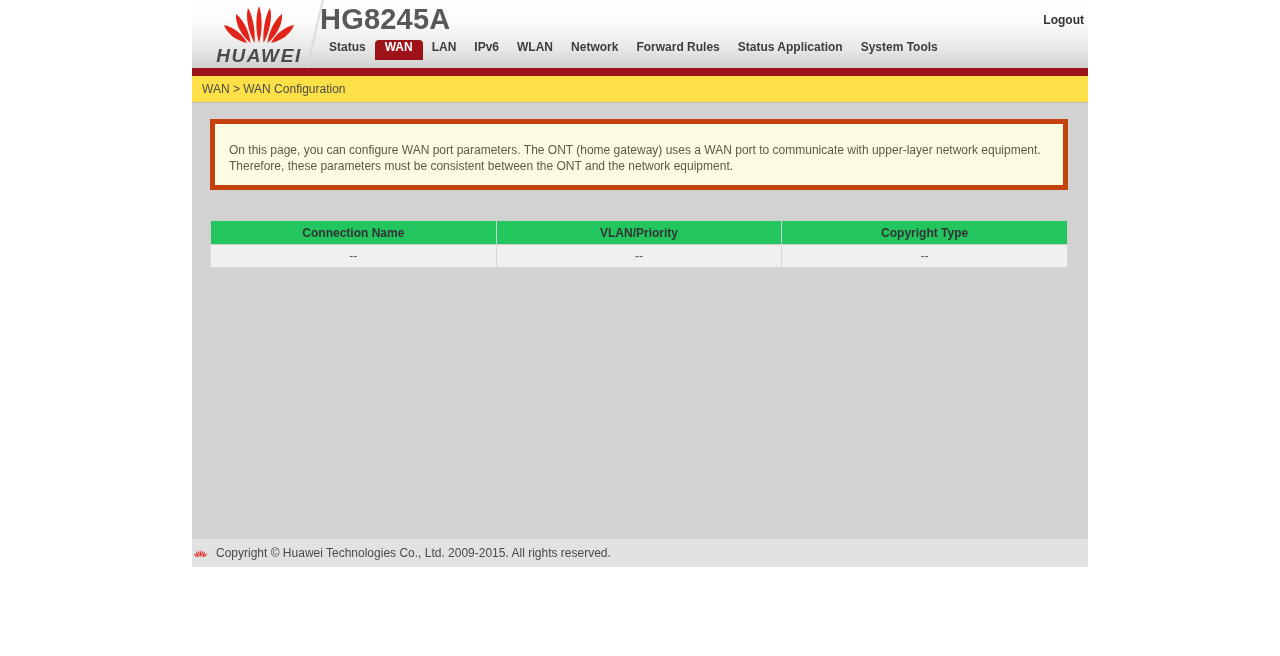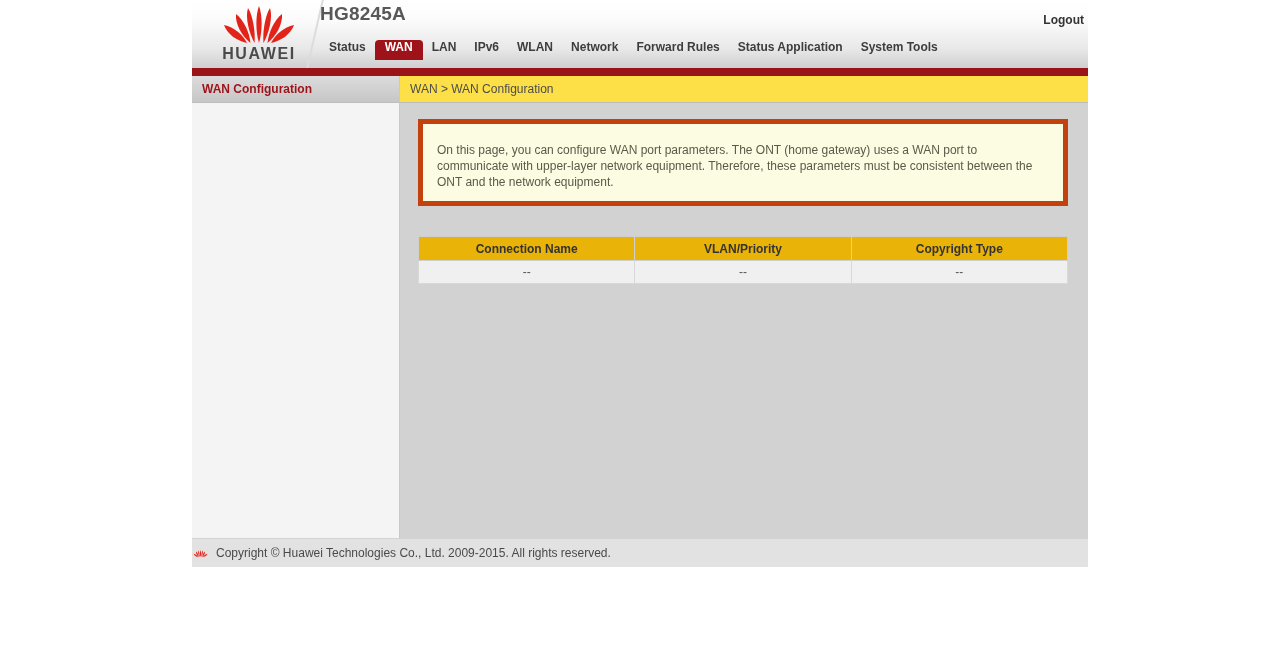--- a/index.html
+++ b/index.html
@@ -28,41 +28,42 @@
   .logo-block {
     position: absolute;
     left: 12px;
     top: 2px;
     width: 110px;
     height: 60px;
     text-align: center;
   }
   .logo-fan { display: block; margin: 0 auto; }
   .logo-word {
-    font-size: 16px;
+    font-size: 19px;
     font-weight: bold;
     letter-spacing: 1.6px;
     color: #4a4a4a;
     margin-top: -1px;
     font-family: "Liberation Sans", sans-serif;
+    font-style: italic;
   }
   .header-slash {
     position: absolute;
     left: 122px;
     top: -6px;
     width: 2px;
     height: 80px;
     background: #dcdcdc;
     transform: rotate(13deg);
   }
   .model-title {
     position: absolute;
     left: 128px;
     top: 3px;
-    font-size: 19px;
+    font-size: 29px;
     font-weight: bold;
     color: #58585a;
     letter-spacing: 0.2px;
   }
   .logout-btn {
     position: absolute;
     right: 4px;
     top: 13px;
     font-size: 12px;
     color: #333333;
@@ -142,21 +143,21 @@
     line-height: 16px;
   }
 
   .tbl {
     margin-top: 30px;
     width: 100%;
     border-collapse: collapse;
     table-layout: fixed;
   }
   .tbl th {
-    background: #eab308;
+    background: #22c55e;
     border: 1px solid #cfcfcf;
     font-size: 12px;
     font-weight: bold;
     color: #333333;
     height: 21px;
     text-align: center;
   }
   .tbl td {
     background: #f0f0f0;
     border: 1px solid #d8d8d8;
@@ -219,23 +220,20 @@
       <div class="nav-item">Forward Rules</div>
       <div class="nav-item">Status Application</div>
       <div class="nav-item">System Tools</div>
     </div>
   </div>
 
   <div class="nav-underbar"></div>
 
   <div class="body-wrap">
 
-    <div class="sidebar">
-      <div class="side-item">WAN Configuration</div>
-    </div>
 
     <div class="content">
       <div class="breadcrumb">WAN &gt; WAN Configuration</div>
 
       <div class="content-inner">
 
         <div class="notice">On this page, you can configure WAN port parameters. The ONT (home gateway) uses a WAN port to communicate with upper-layer network equipment. Therefore, these parameters must be consistent between the ONT and the network equipment.</div>
 
         <table class="tbl">
           <thead>

